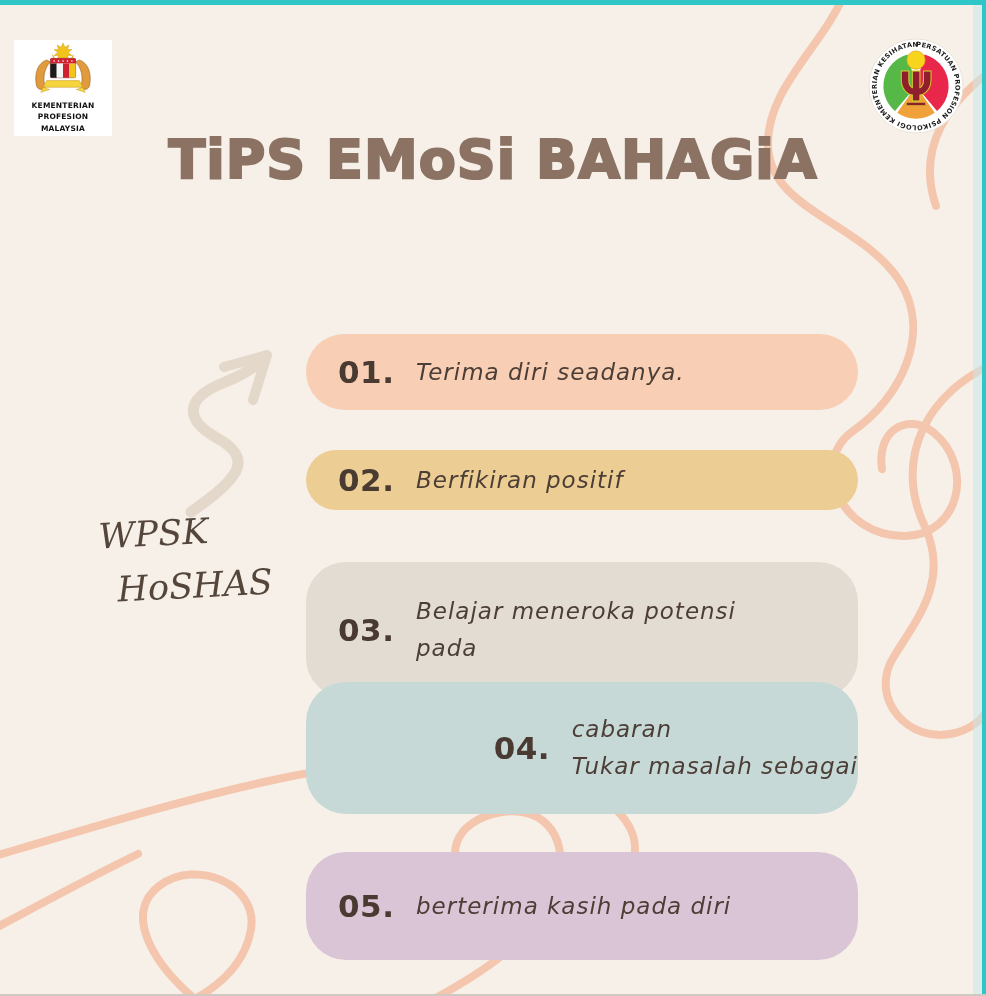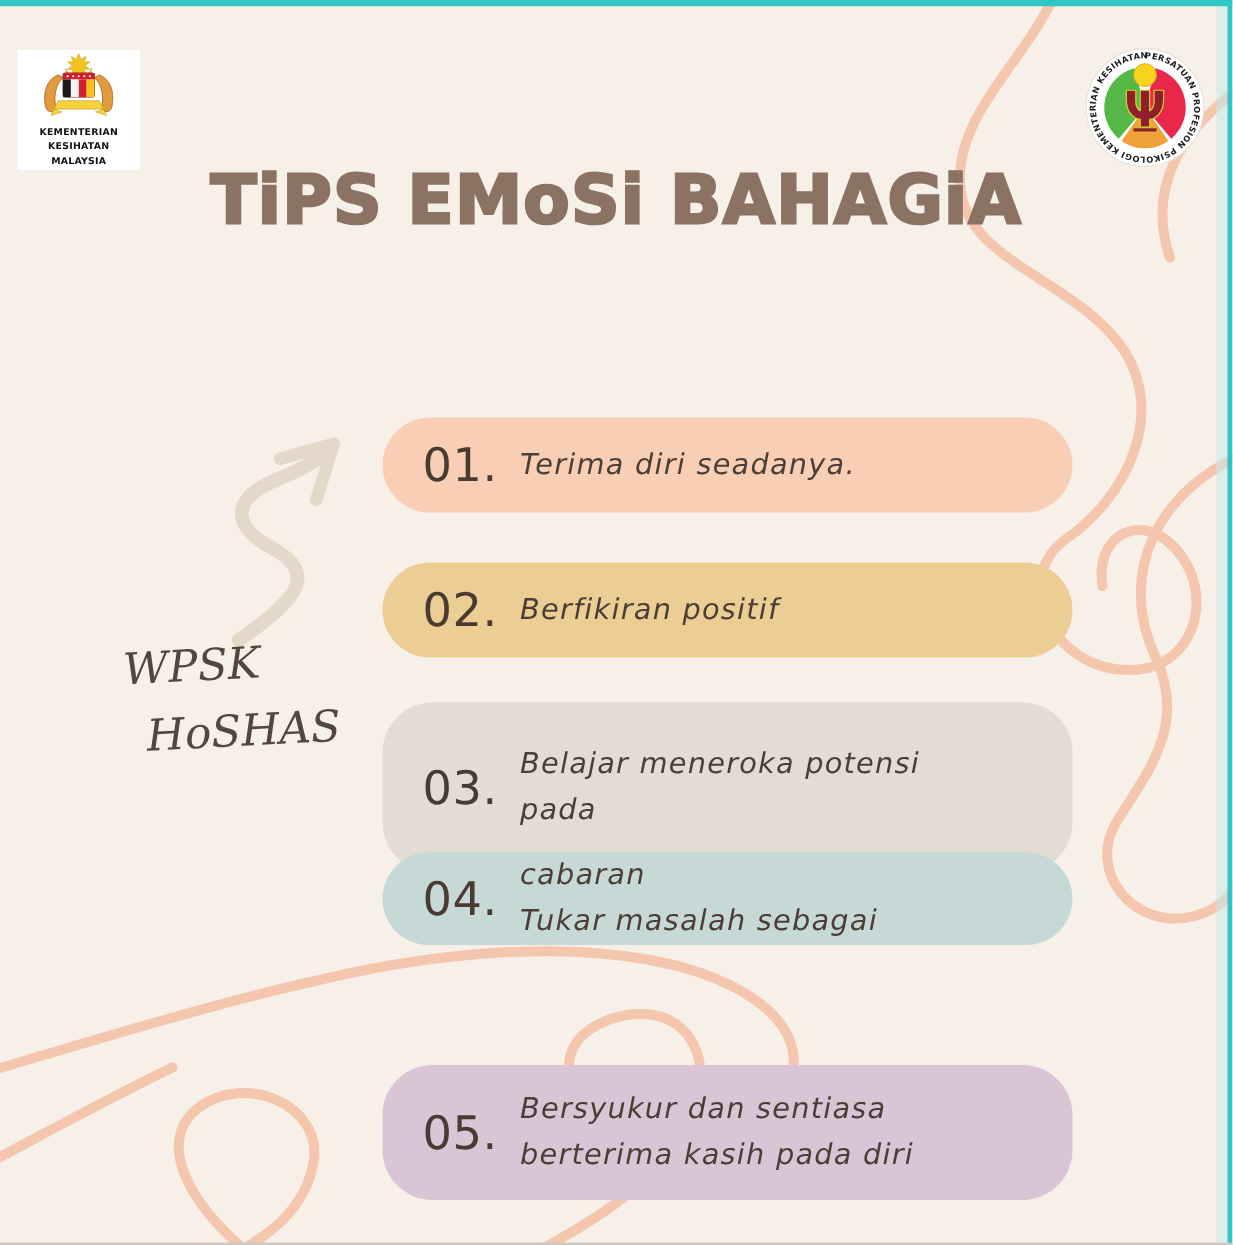--- a/index.html
+++ b/index.html
@@ -40,29 +40,29 @@
     position:absolute;left:100px;top:505px;z-index:2;
     font-family:"DejaVu Serif",serif;font-style:italic;
     font-size:35px;color:var(--script);transform:rotate(-3deg);line-height:1.55;
   }
   .watermark .wm2{margin-left:16px;}
 
   .tip{
     position:absolute;left:306px;width:552px;border-radius:40px;z-index:2;
     display:flex;align-items:center;padding-left:32px;box-sizing:border-box;
   }
-  .tip-num{width:62px;flex:none;font-size:37px;font-weight:normal;color:var(--ink);letter-spacing:.5px;}
+  .tip-num{width:62px;flex:none;font-size:31px;font-weight:bold;color:var(--ink);letter-spacing:.5px;}
   .tip-text{
     margin-left:16px;display:flex;flex-direction:column;justify-content:center;
     font-style:italic;font-size:23px;color:var(--text);letter-spacing:1px;line-height:1.6;
   }
   #tip-1{top:334px;height:76px;}
-  #tip-2{top:450px;height:76px;}
+  #tip-2{top:450px;height:60px;}
   #tip-3{top:562px;height:136px;}
-  #tip-4{top:682px;height:74px;}
+  #tip-4{top:682px;height:132px;justify-content:flex-end;}
   #tip-5{top:808px;height:108px;}
 </style>
 </head>
 <body>
 
 <div class="canvas">
 
   <svg class="decor" width="986" height="996" viewBox="0 0 986 996">
     <path class="squiggle" d="M846,-10 C824,46 766,88 768,146 C770,210 860,222 899,280 C933,332 901,398 853,431 C809,462 840,537 905,536 C960,535 975,466 933,432 C907,412 876,431 882,469"></path>
     <path class="squiggle" d="M998,66 C948,100 916,148 936,206"></path>
@@ -88,21 +88,21 @@
         <circle cx="56" cy="25.5" r="1.1" fill="#fff"></circle>
         <circle cx="62" cy="25.5" r="1.1" fill="#fff"></circle>
       <rect x="33" y="29" width="8.5" height="19" fill="#1b1b1b"></rect>
       <rect x="41.5" y="29" width="8.5" height="19" fill="#f4f4f4"></rect>
       <rect x="50" y="29" width="8.5" height="19" fill="#cf2030"></rect>
       <rect x="58.5" y="29" width="8.5" height="19" fill="#f2c31c"></rect>
       <path d="M28,52 L72,52 L77,61 L23,61 Z" fill="#f6d43c" stroke="#b98a1a" stroke-width="0.6"></path>
       <path d="M23,61 L20,68 L32,64 Z" fill="#f6d43c" stroke="#b98a1a" stroke-width="0.5"></path>
       <path d="M77,61 L80,68 L68,64 Z" fill="#f6d43c" stroke="#b98a1a" stroke-width="0.5"></path>
     </svg>
-    <div class="moh-caption">KEMENTERIAN KESIHATAN</div>
+    <div class="moh-caption">KEMENTERIAN PROFESION</div>
     <div class="moh-caption">MALAYSIA</div>
   </div>
 
   <div class="psych">
     <svg width="96" height="96" viewBox="-50 -50 100 100">
       <circle cx="0" cy="0" r="49" fill="#ffffff" stroke="#e8e2d6" stroke-width="1"></circle>
       <path d="M0,0 L8.8,-32.8 A34,34 0 0 1 21.9,26.0 Z" fill="#e8274b"></path>
       <path d="M0,0 L19.5,27.9 A34,34 0 0 1 -19.5,27.9 Z" fill="#f0a13a"></path>
       <path d="M0,0 L-21.9,26.0 A34,34 0 0 1 -8.8,-32.8 Z" fill="#56b947"></path>
       <circle cx="0" cy="-27" r="9.5" fill="#f7d51d" stroke="#e8a21a" stroke-width="0.8"></circle>
@@ -148,21 +148,20 @@
     <div class="tip-num">04.</div>
     <div class="tip-text">
       <span>cabaran</span>
       <span>Tukar masalah sebagai</span>
     </div>
   </div>
 
   <div class="tip" id="tip-5" style="background-color: rgb(218, 197, 214); margin-top: 44px;">
     <div class="tip-num">05.</div>
     <div class="tip-text">
-      <span>Bersyukur dan sentiasa</span>
       <span>berterima kasih pada diri</span>
     </div>
   </div>
 
   <div class="edge-top"></div>
   <div class="edge-right-glow"></div>
   <div class="edge-right"></div>
   <div class="edge-bottom"></div>
 </div>
 

